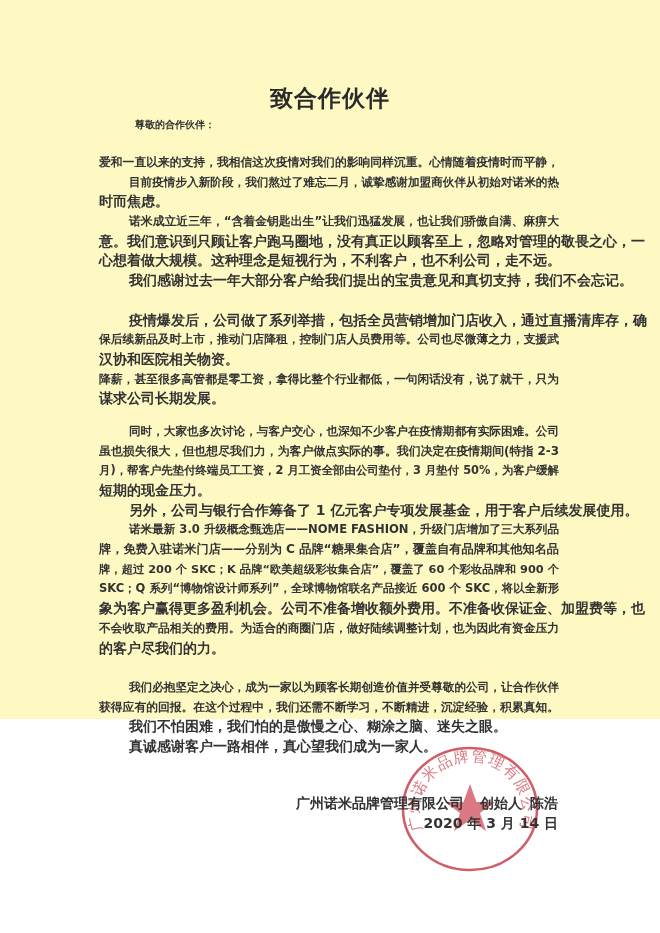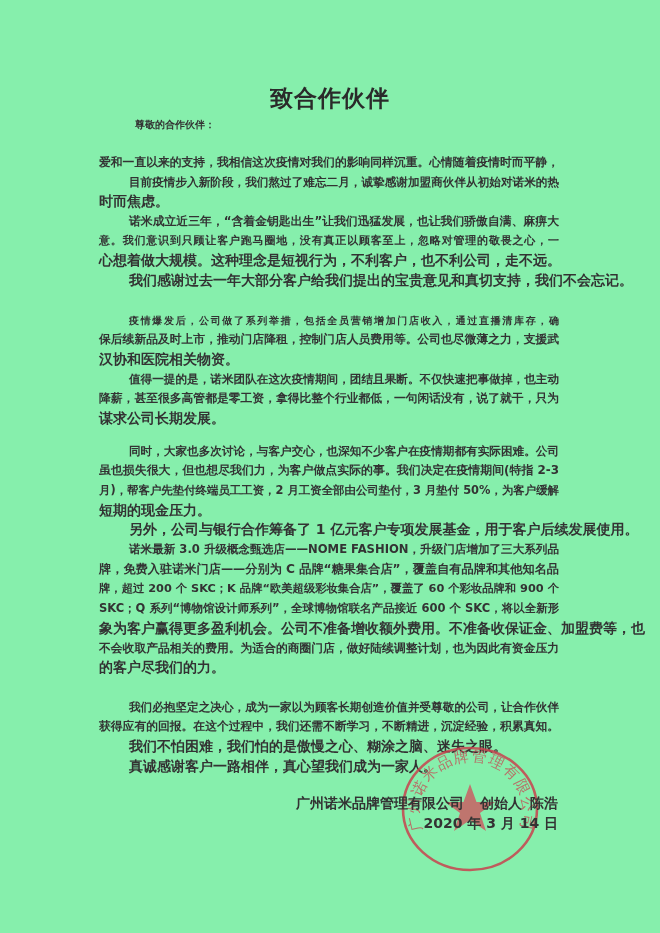--- a/index.html
+++ b/index.html
@@ -11,22 +11,22 @@
     width: 660px;
     height: 933px;
     position: relative;
     overflow: hidden;
     font-family: "DejaVu Sans", "Liberation Sans", sans-serif;
     color: #2f2f2f;
   }
   .page {
     position: absolute;
     left: 0; top: 0;
-    width: 660px; height: 933px;
-    background: #86efac;
+    width: 660px; height: 719px;
+    background: #fef9c3;
   }
   .title {
     position: absolute;
     left: 0; width: 660px;
     top: 84px;
     text-align: center;
     font-size: 23px;
     font-weight: bold;
     color: #2a2a2a;
     letter-spacing: 1px;
@@ -97,28 +97,27 @@
 
   <div class="title">致合作伙伴</div>
 
   <div class="salutation">尊敬的合作伙伴：</div>
 
   <div class="body-lines" id="body-lines">
       <div class="line full" style="white-space: nowrap; font-size: 11.79px;">爱和一直以来的支持，我相信这次疫情对我们的影响同样沉重。心情随着疫情时而平静，</div>
       <div class="line indent full" style="white-space: nowrap; font-size: 11.62px;">目前疫情步入新阶段，我们熬过了难忘二月，诚挚感谢加盟商伙伴从初始对诺米的热</div>
       <div class="line">时而焦虑。</div>
       <div class="line indent full" style="white-space: nowrap; font-size: 11.84px;">诺米成立近三年，“含着金钥匙出生”让我们迅猛发展，也让我们骄傲自满、麻痹大</div>
-      <div class="line full" style="white-space: nowrap; font-size: 11px; font-family: Liberation Mono, monospace;">意。我们意识到只顾让客户跑马圈地，没有真正以顾客至上，忽略对管理的敬畏之心，一</div>
+      <div class="line full" style="white-space: nowrap; font-size: 14px;">意。我们意识到只顾让客户跑马圈地，没有真正以顾客至上，忽略对管理的敬畏之心，一</div>
       <div class="line">心想着做大规模。这种理念是短视行为，不利客户，也不利公司，走不远。</div>
       <div class="line indent">我们感谢过去一年大部分客户给我们提出的宝贵意见和真切支持，我们不会忘记。</div>
       <div class="line blank"></div>
-      <div class="line indent full" style="white-space: nowrap; font-size: 10px;">疫情爆发后，公司做了系列举措，包括全员营销增加门店收入，通过直播清库存，确</div>
+      <div class="line indent full" style="white-space: nowrap; font-size: 14px;">疫情爆发后，公司做了系列举措，包括全员营销增加门店收入，通过直播清库存，确</div>
       <div class="line full" style="white-space: nowrap; font-size: 11.79px;">保后续新品及时上市，推动门店降租，控制门店人员费用等。公司也尽微薄之力，支援武</div>
       <div class="line">汉协和医院相关物资。</div>
-      <div class="line indent full" style="white-space: nowrap; font-size: 11.62px;">值得一提的是，诺米团队在这次疫情期间，团结且果断。不仅快速把事做掉，也主动</div>
       <div class="line full" style="white-space: nowrap; font-size: 11.79px;">降薪，甚至很多高管都是零工资，拿得比整个行业都低，一句闲话没有，说了就干，只为</div>
       <div class="line">谋求公司长期发展。</div>
       <div class="line indent full" style="white-space: nowrap; font-size: 11.62px; margin-top: 13px;">同时，大家也多次讨论，与客户交心，也深知不少客户在疫情期都有实际困难。公司</div>
       <div class="line full" style="white-space: nowrap; font-size: 11.91px;">虽也损失很大，但也想尽我们力，为客户做点实际的事。我们决定在疫情期间(特指 2-3</div>
       <div class="line full" style="white-space: nowrap; font-size: 11.42px;">月)，帮客户先垫付终端员工工资，2 月工资全部由公司垫付，3 月垫付 50%，为客户缓解</div>
       <div class="line">短期的现金压力。</div>
       <div class="line indent">另外，公司与银行合作筹备了 1 亿元客户专项发展基金，用于客户后续发展使用。</div>
       <div class="line indent full" style="white-space: nowrap; font-size: 11.58px;">诺米最新 3.0 升级概念甄选店——NOME FASHION，升级门店增加了三大系列品</div>
       <div class="line full" style="white-space: nowrap; font-size: 12.19px;">牌，免费入驻诺米门店——分别为 C 品牌“糖果集合店”，覆盖自有品牌和其他知名品</div>
       <div class="line full" style="white-space: nowrap; font-size: 11.32px;">牌，超过 200 个 SKC；K 品牌“欧美超级彩妆集合店”，覆盖了 60 个彩妆品牌和 900 个</div>

